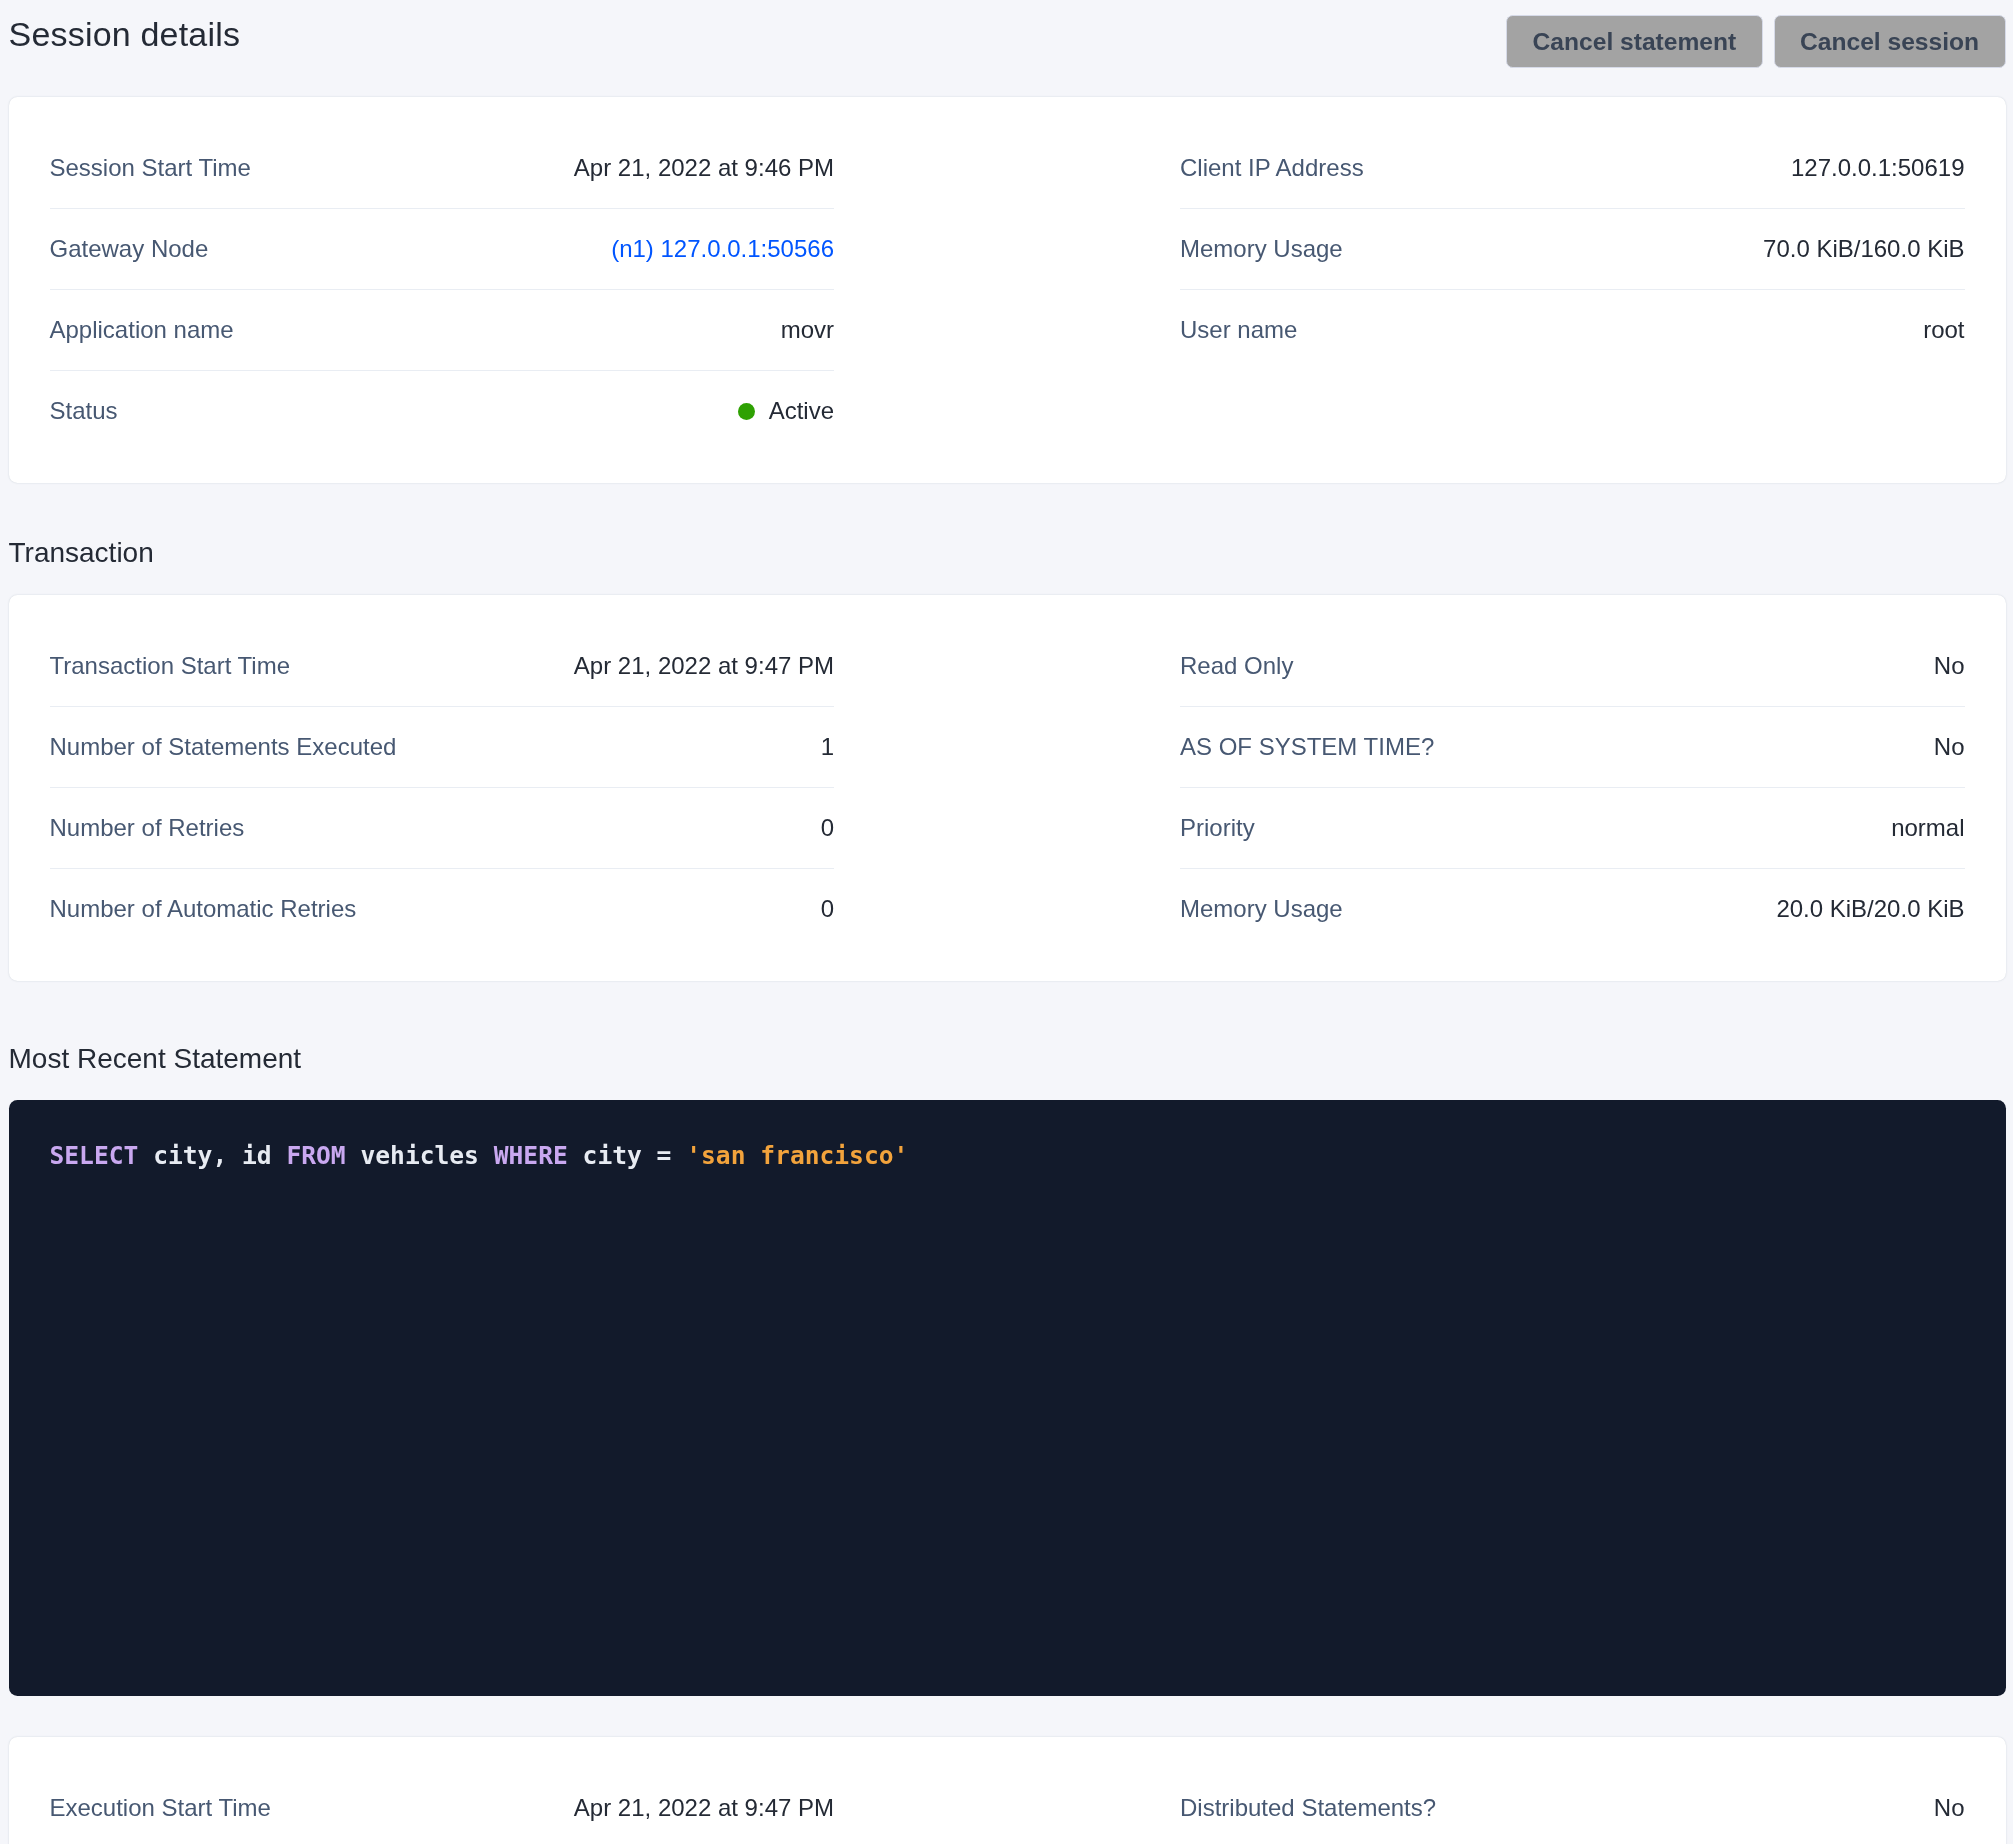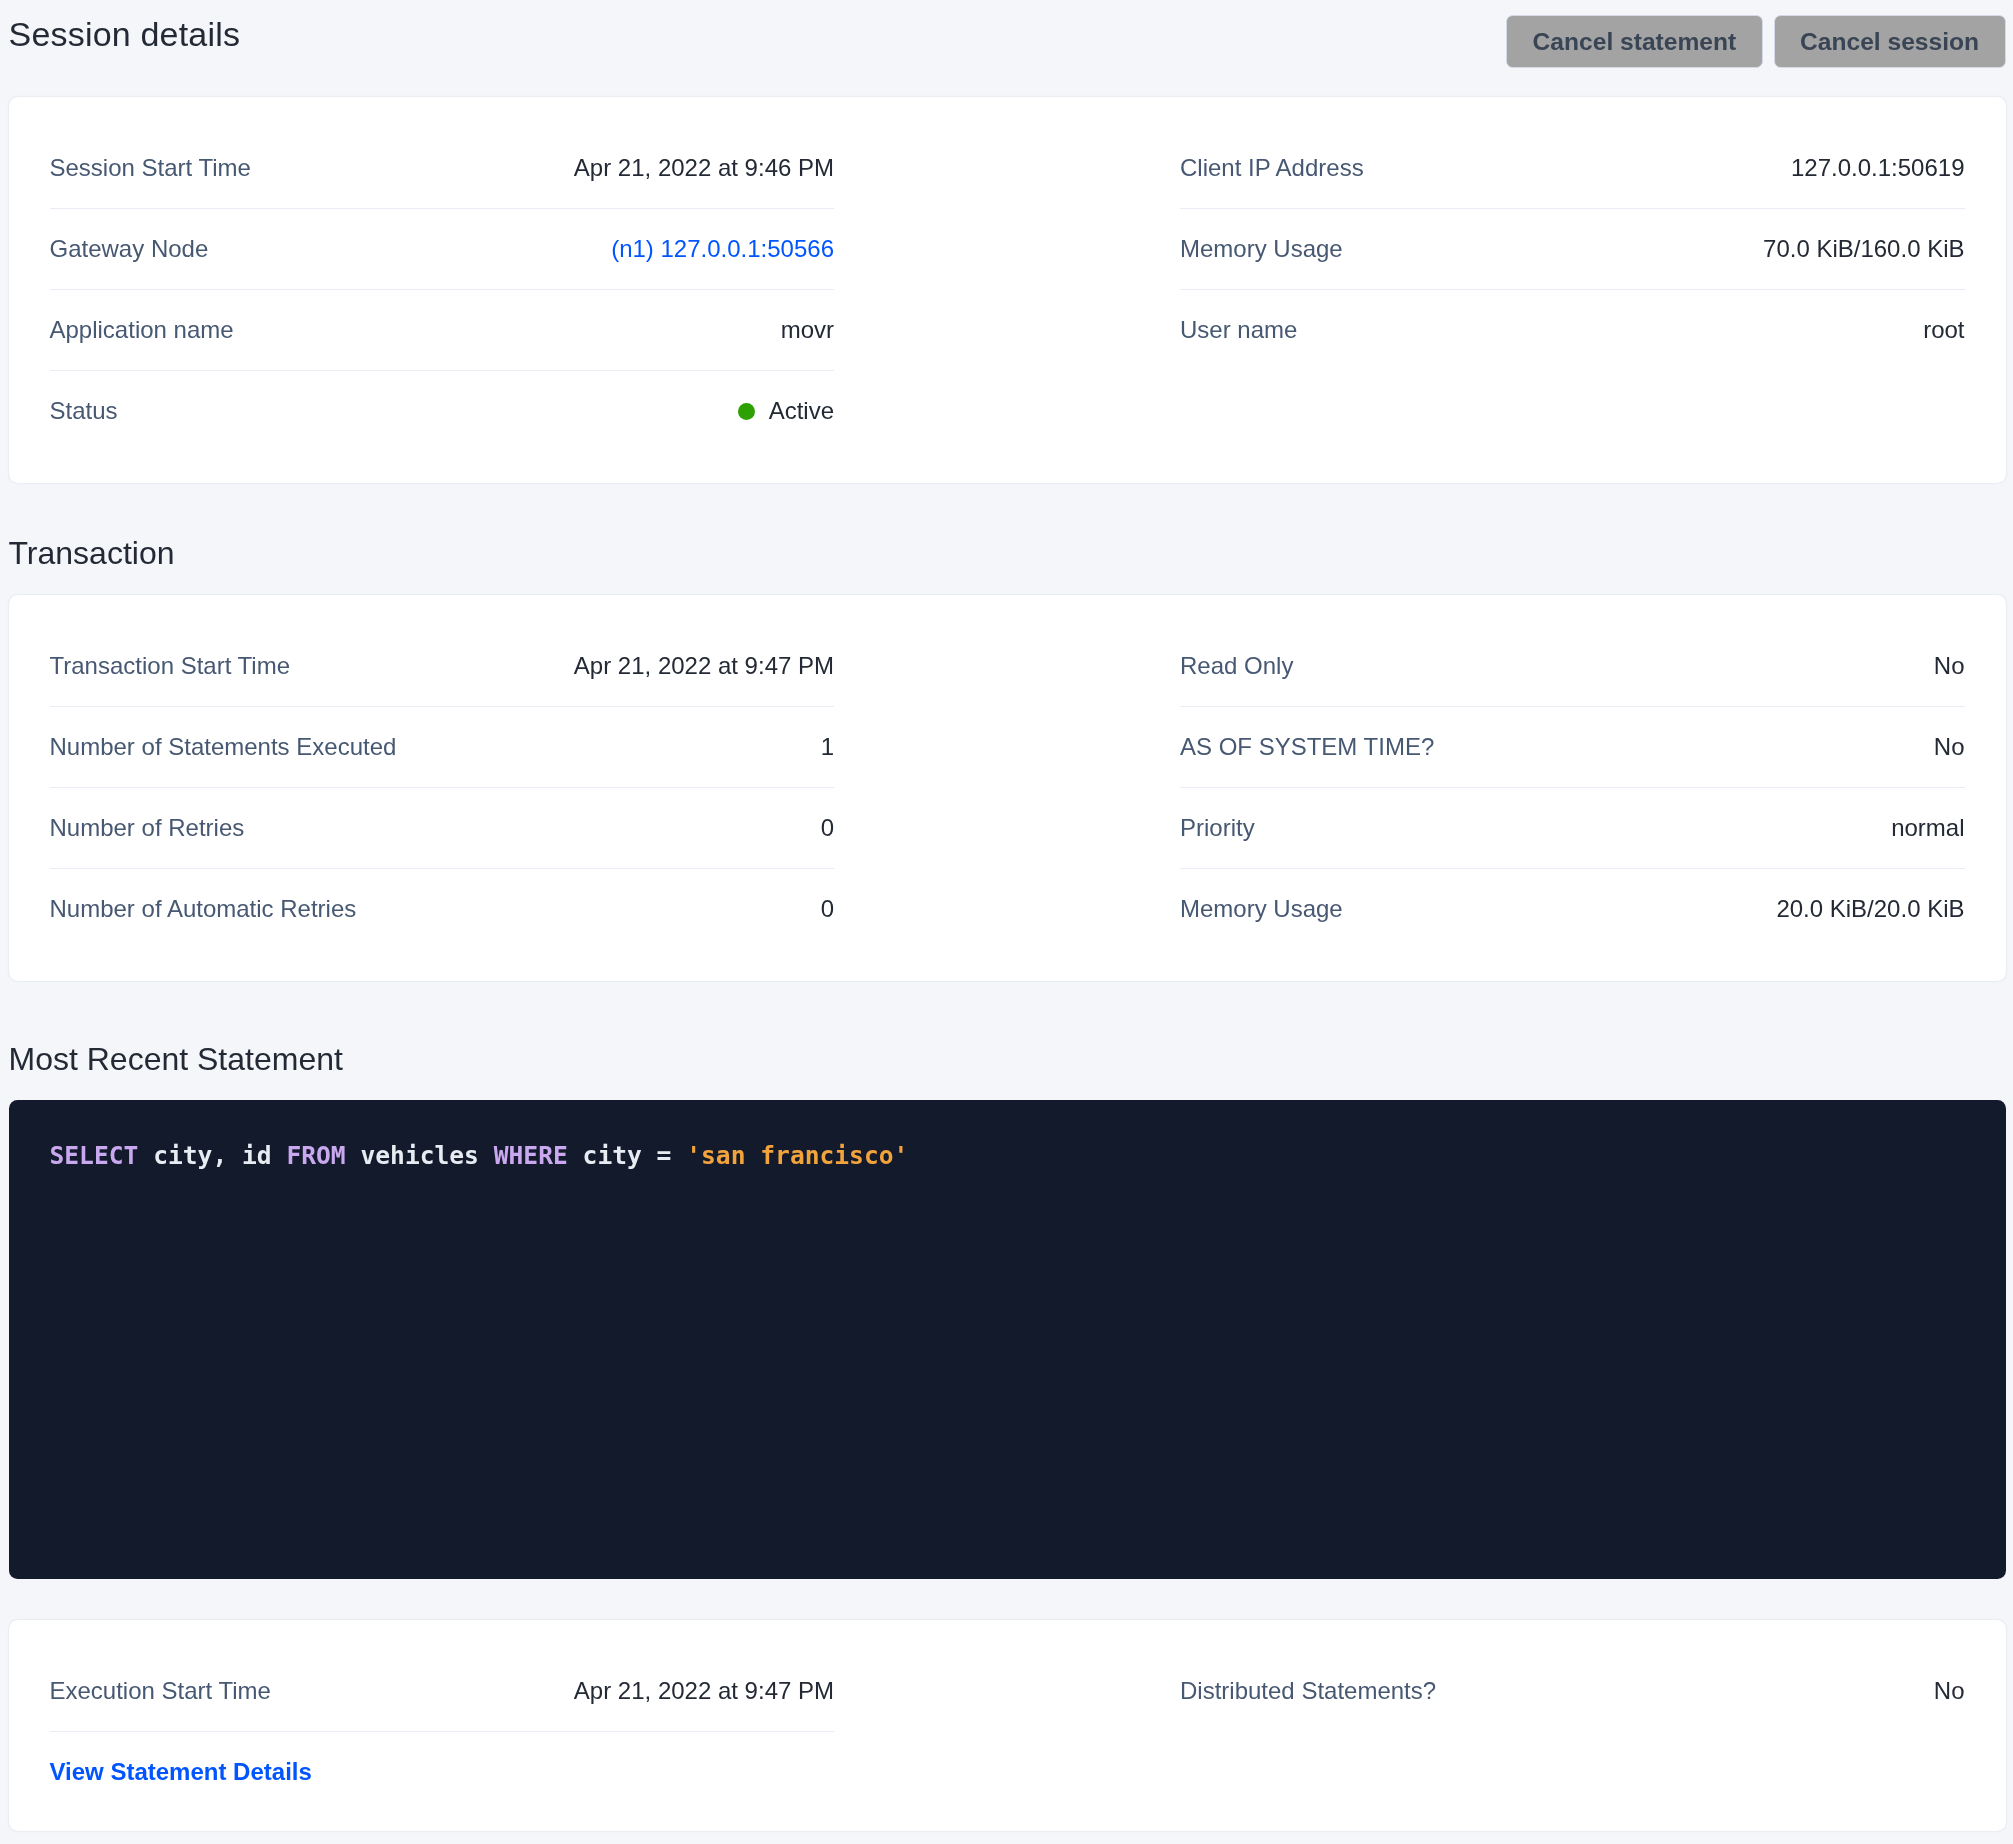--- a/index.html
+++ b/index.html
@@ -54,30 +54,30 @@
   .row-value.link, a.text-link { color: #0055ff; text-decoration: none; cursor: pointer; }
   .status-value { display: flex; align-items: center; gap: 13.6px; }
   .status-dot {
     width: 17px; height: 17px; border-radius: 50%;
     background: #2ea102; display: inline-block;
   }
 
   .card-session { margin-top: 30.5px; }
 
   .section-heading {
-    font-size: 32px; font-weight: 400; color: #242a35; line-height: 34px;
+    font-size: 28px; font-weight: 400; color: #242a35; line-height: 34px;
   }
   .heading-transaction { margin-top: 53px; margin-bottom: 25.4px; }
   .heading-statement   { margin-top: 61px; margin-bottom: 24px; }
 
   
   .sql-box {
     background: #121a2b;
     border-radius: 8.5px;
-    height: 479px;
+    height: 596px;
     padding: 39px 41px;
     overflow: hidden;
   }
   .sql-code {
     font-family: "DejaVu Sans Mono", monospace;
     font-size: 24.6px; font-weight: 700; line-height: 34px;
     white-space: pre-wrap;
   }
   .tok-keyword { color: #c9a8f0; }
   .tok-plain   { color: #e7ebf2; }

